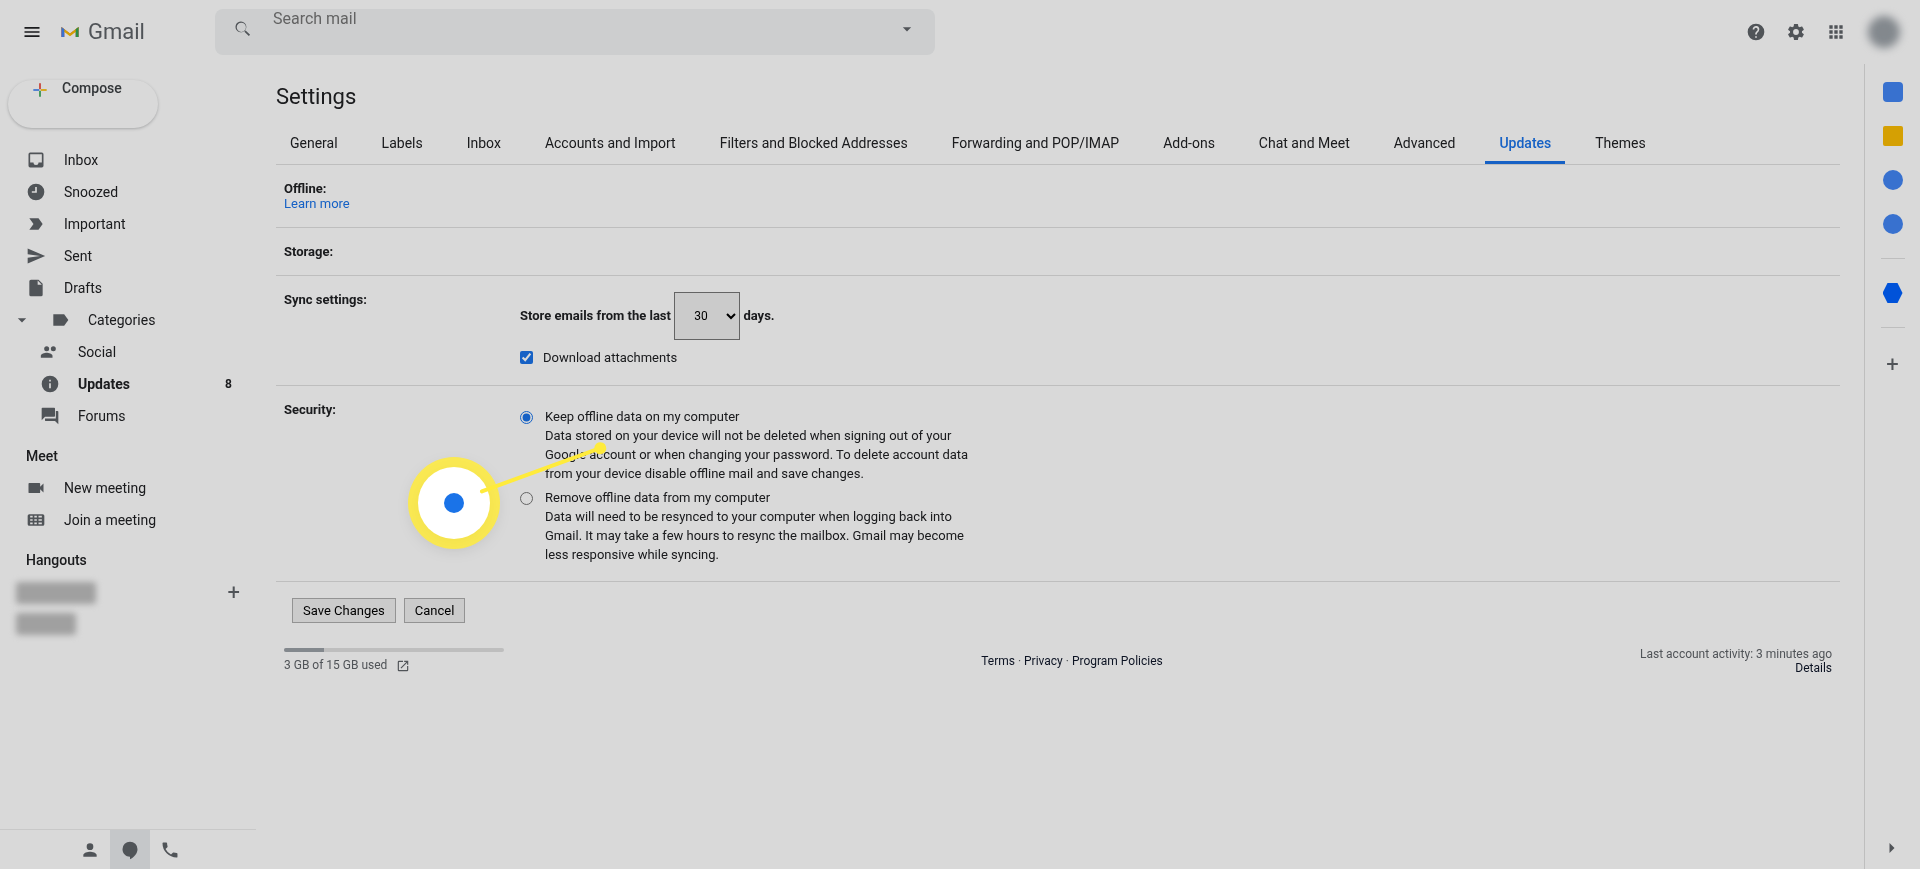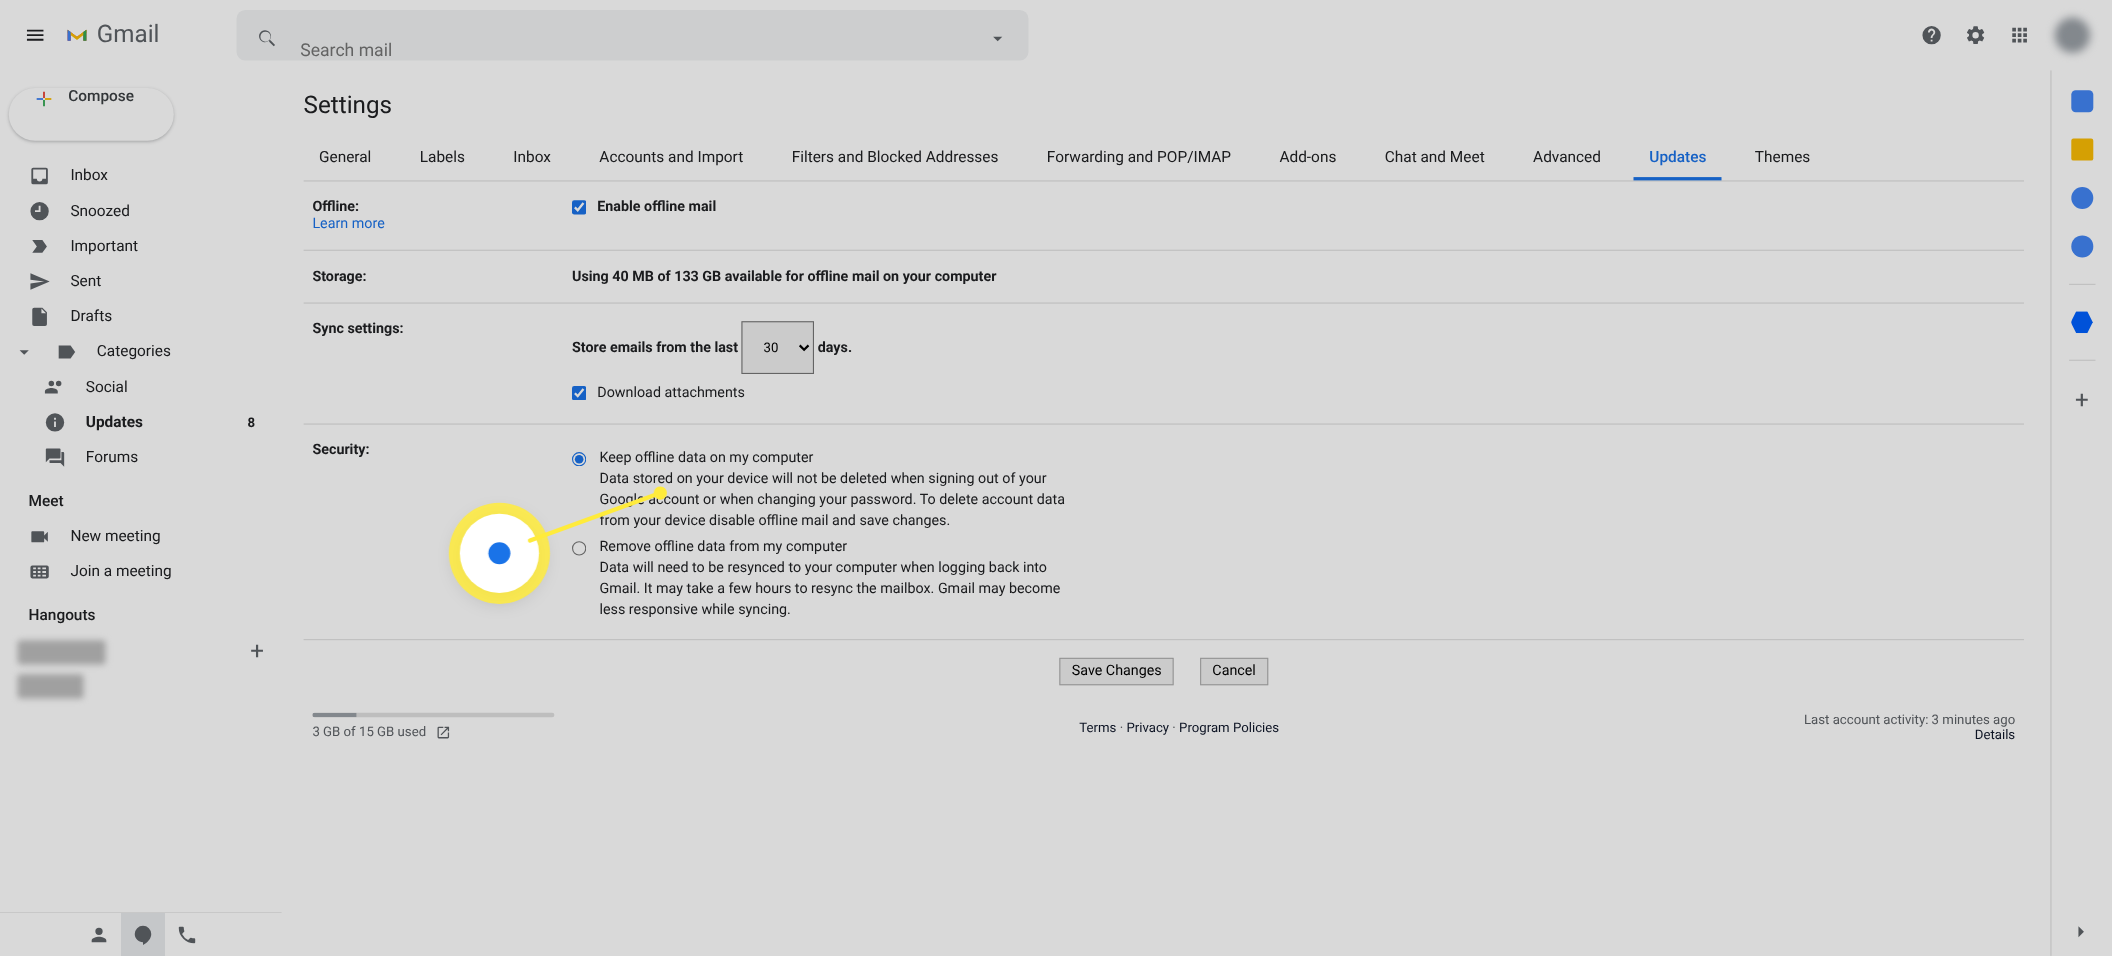--- a/index.html
+++ b/index.html
@@ -2,21 +2,21 @@
 <html><head>
 <meta charset="utf-8">
 <style>
 *{box-sizing:border-box;margin:0;padding:0;font-family:'Google Sans',Roboto,Arial,sans-serif}
 body{background:#fff;color:#202124;font-size:14px;position:relative;width:1920px;height:869px;overflow:hidden}
 .dim-overlay{position:fixed;inset:0;background:rgba(0,0,0,.15);pointer-events:none;z-index:50}
 .header{height:64px;display:flex;align-items:center;padding:0 8px;border-bottom:1px solid transparent}
 .menu-btn{width:48px;height:48px;display:flex;align-items:center;justify-content:center;border-radius:50%;cursor:pointer}
 .logo{display:flex;align-items:center;margin-left:4px;gap:8px}
 .logo-text{font-size:22px;color:#5f6368;font-weight:400}
-.search-box{flex:0 0 720px;margin-left:70px;height:46px;background:#f1f3f4;border-radius:8px;display:flex;align-items:flex-end;padding:0 8px}
+.search-box{flex:0 0 720px;margin-left:70px;height:46px;background:#f1f3f4;border-radius:8px;display:flex;align-items:flex-start;padding:0 8px}
 .search-box input{flex:1;border:none;background:transparent;font-size:16px;padding:0 10px;outline:none;color:#5f6368}
 .spacer{flex:1}
 .hdr-icon{width:40px;height:40px;display:flex;align-items:center;justify-content:center;border-radius:50%;cursor:pointer;color:#5f6368}
 .avatar{width:32px;height:32px;border-radius:50%;background:#9aa0a6;margin:0 12px}
 .layout{display:flex;height:calc(100% - 64px)}
 .sidebar{width:256px;padding-top:8px;display:flex;flex-direction:column}
 .compose{width:150px;height:48px;margin:8px 8px 16px;border-radius:24px;background:#fff;box-shadow:0 1px 3px rgba(60,64,67,.3);display:flex;align-items:flex-start;gap:12px;padding:0 22px;cursor:pointer;font-size:14px;color:#3c4043;font-weight:500}
 .nav{list-style:none}
 .nav-item{height:32px;display:flex;align-items:center;padding:0 12px 0 26px;border-radius:0 16px 16px 0;cursor:pointer;color:#202124;gap:18px}
 .nav-item .ic{width:20px;height:20px;color:#5f6368;display:flex;align-items:center;justify-content:center}
@@ -39,21 +39,21 @@
 .sec-label a{color:#1a73e8;font-weight:400;text-decoration:none}
 .sec-content{flex:1;font-size:13px}
 .chk-row{display:flex;align-items:center;gap:10px;margin-bottom:4px}
 .chk-row input[type=checkbox]{accent-color:#1a73e8}
 .bold{font-weight:700}
 .select-days{border:1px solid #767676;font-size:12px;padding:15px}
 .radio-row{display:flex;gap:12px;margin-top:6px;align-items:flex-start}
 .radio-row input{margin-top:3px;accent-color:#1a73e8}
 .radio-desc{max-width:430px;color:#202124;line-height:1.45}
 .radio-desc .hint{display:block}
-.btn-row{display:flex;justify-content:center;gap:24px;padding:16px}
+.btn-row{display:flex;justify-content:flex-start;gap:8px;padding:16px}
 .btn{padding:4px 10px;border:1px solid #adadad;background:#efefef;cursor:pointer;font-size:13px}
 .footer{display:flex;align-items:center;padding:8px 8px 20px;font-size:12px;color:#5f6368}
 .prog{width:220px;height:4px;background:#e0e0e0;border-radius:2px;margin-bottom:6px;overflow:hidden}
 .prog-fill{width:18%;height:100%;background:#9aa0a6}
 .footer-center{flex:1;text-align:center}
 .footer-center a,.footer-right a{color:#0f172a;text-decoration:none}
 .footer-right{text-align:right}
 .side-panel{width:56px;border-left:1px solid #e0e0e0;display:flex;flex-direction:column;align-items:center;padding-top:18px;gap:24px}
 .sp-icon{width:20px;height:20px;border-radius:4px}
 .sp-divider{width:24px;height:1px;background:#e0e0e0}
@@ -249,31 +249,24 @@
       <div class="tab">Forwarding and POP/IMAP</div>
       <div class="tab">Add-ons</div>
       <div class="tab">Chat and Meet</div>
       <div class="tab">Advanced</div>
       <div class="tab active">Updates</div>
       <div class="tab">Themes</div>
     </div>
 
     <div class="section">
       <div class="sec-label"><span>Offline:</span><br><a href="#">Learn more</a></div>
-      <div class="sec-content">
-        <label class="chk-row">
-            <input type="checkbox" checked="" style="">
-            <span class="bold">Enable offline mail</span>
-          </label>
-      </div>
     </div>
 
     <div class="section">
       <div class="sec-label">Storage:</div>
-      <div class="sec-content bold">Using 40 MB of 133 GB available for offline mail on your computer</div>
     </div>
 
     <div class="section">
       <div class="sec-label">Sync settings:</div>
       <div class="sec-content">
         <div class="bold" style="margin-bottom:10px"><span>Store emails from the last</span> <select class="select-days"><option>30</option></select> <span>days.</span></div>
         <label class="chk-row">
             <input type="checkbox" checked="" style="">
             <span>Download attachments</span>
           </label>

